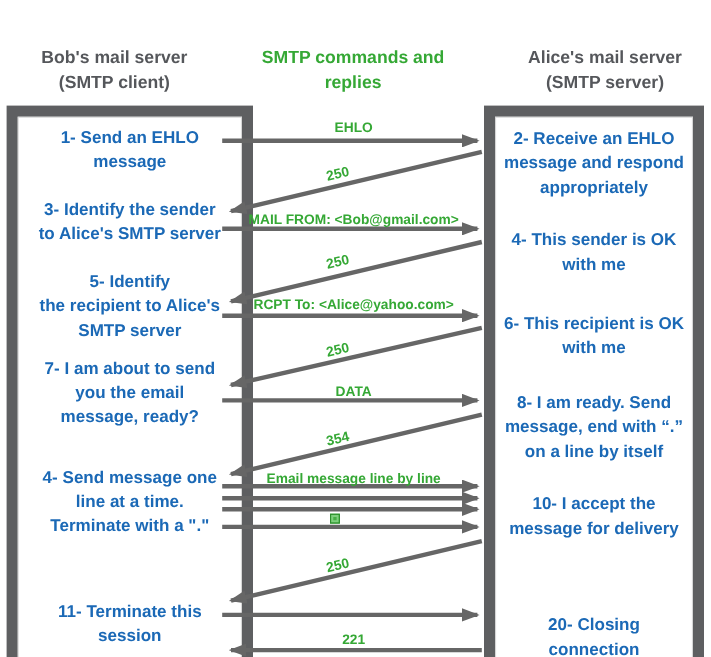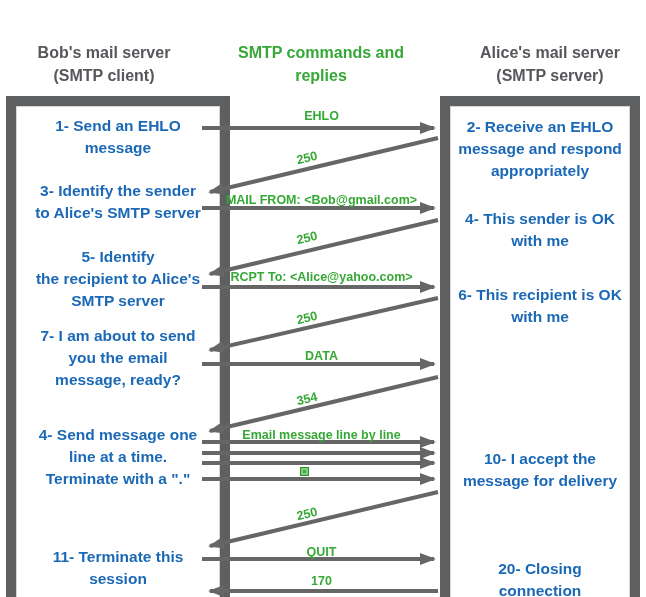--- a/index.html
+++ b/index.html
@@ -69,20 +69,23 @@
   </div>
 
   <div class="panel" id="server-panel">
     <div class="step" style="top:10px;">2- Receive an EHLO
 message and respond
 appropriately</div>
     <div class="step" style="top:102px;">4- This sender is OK
 with me</div>
     <div class="step" style="top:178px;text-align:center;">6- This recipient is OK
 with me</div>
+    <div class="step" style="top:250px;">8-  I am ready. Send
+message, end with “.”
+on a line by itself</div>
     <div class="step" style="top:342px;">10-  I accept the
 message for delivery</div>
     <div class="step" style="top:452px;">20-  Closing
 connection</div>
   </div>
 
   <svg id="lane-svg" width="243" height="522" viewBox="0 0 243 522">
     <defs>
       <marker id="ah" markerUnits="userSpaceOnUse" markerWidth="16" markerHeight="12" refX="14" refY="6" orient="auto">
         <path d="M0,0 L16,6 L0,12 Z" fill="#666666"></path>
@@ -111,17 +114,16 @@
   <div class="mlabel rot" style="top:130px;">250</div>
   <div class="mlabel" style="top:172px;">MAIL FROM: &lt;Bob@gmail.com&gt;</div>
   <div class="mlabel rot" style="top:210px;">250</div>
   <div class="mlabel" style="top:249px;">RCPT To: &lt;Alice@yahoo.com&gt;</div>
   <div class="mlabel rot" style="top:290px;">250</div>
   <div class="mlabel" style="top:328px;">DATA</div>
   <div class="mlabel rot" style="top:371px;">354</div>
   <div class="mlabel" style="top:407px;">Email message line by line</div>
   <div id="dot-marker"></div>
   <div class="mlabel rot" style="top:486px;">250</div>
-  <div class="mlabel" style="top:524px;">QUIT</div>
-  <div class="mlabel" style="top:553px;">170</div>
+  <div class="mlabel" style="top:553px;">221</div>
 
   <div id="bottom-bar"></div>
 </div>
 
 </body></html>

